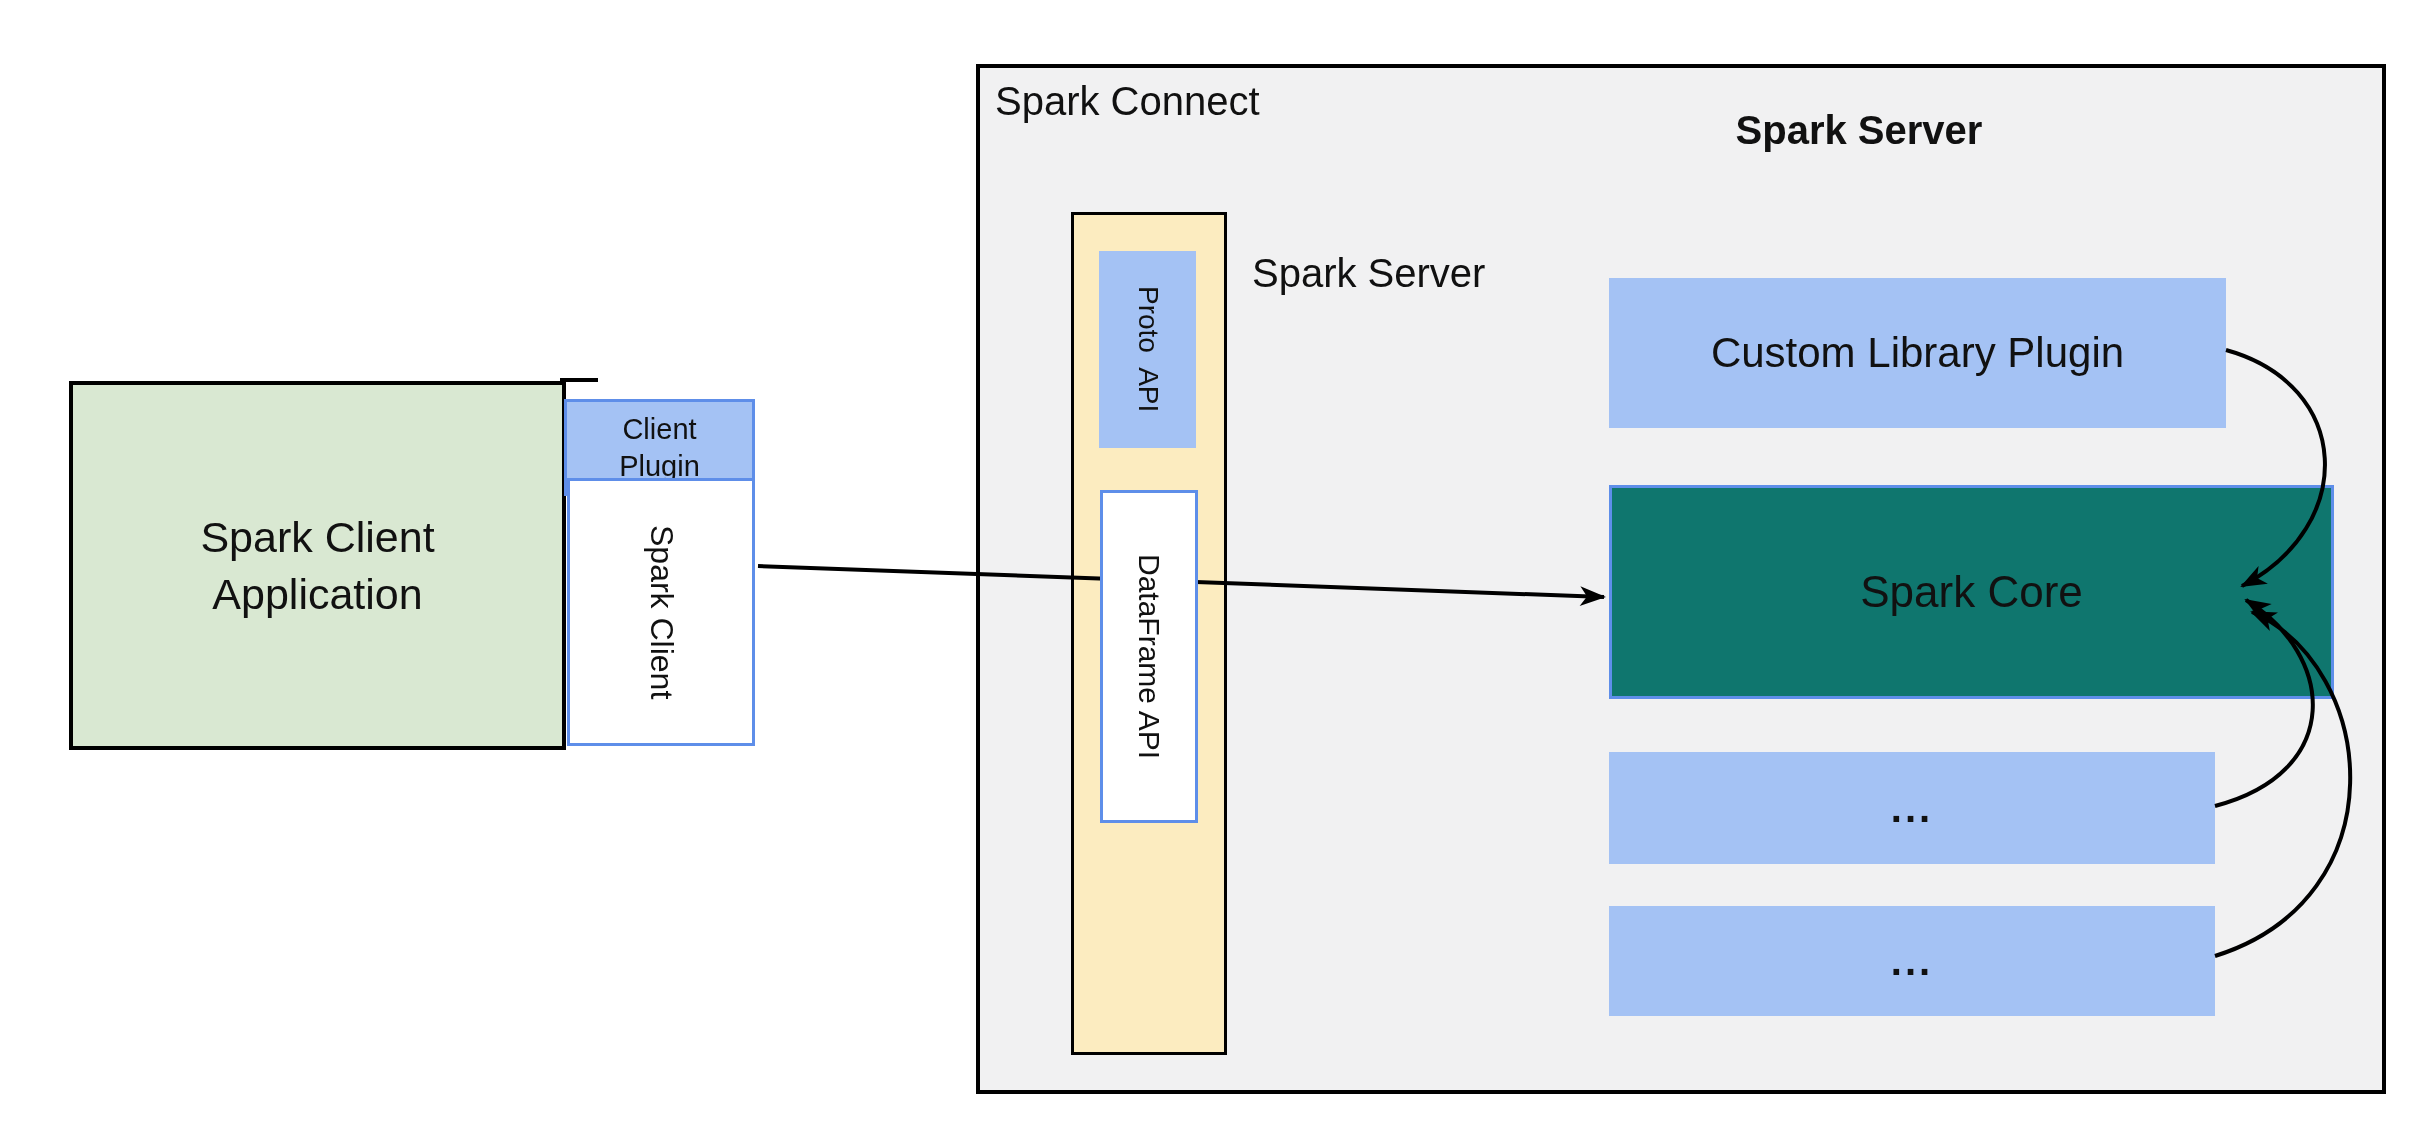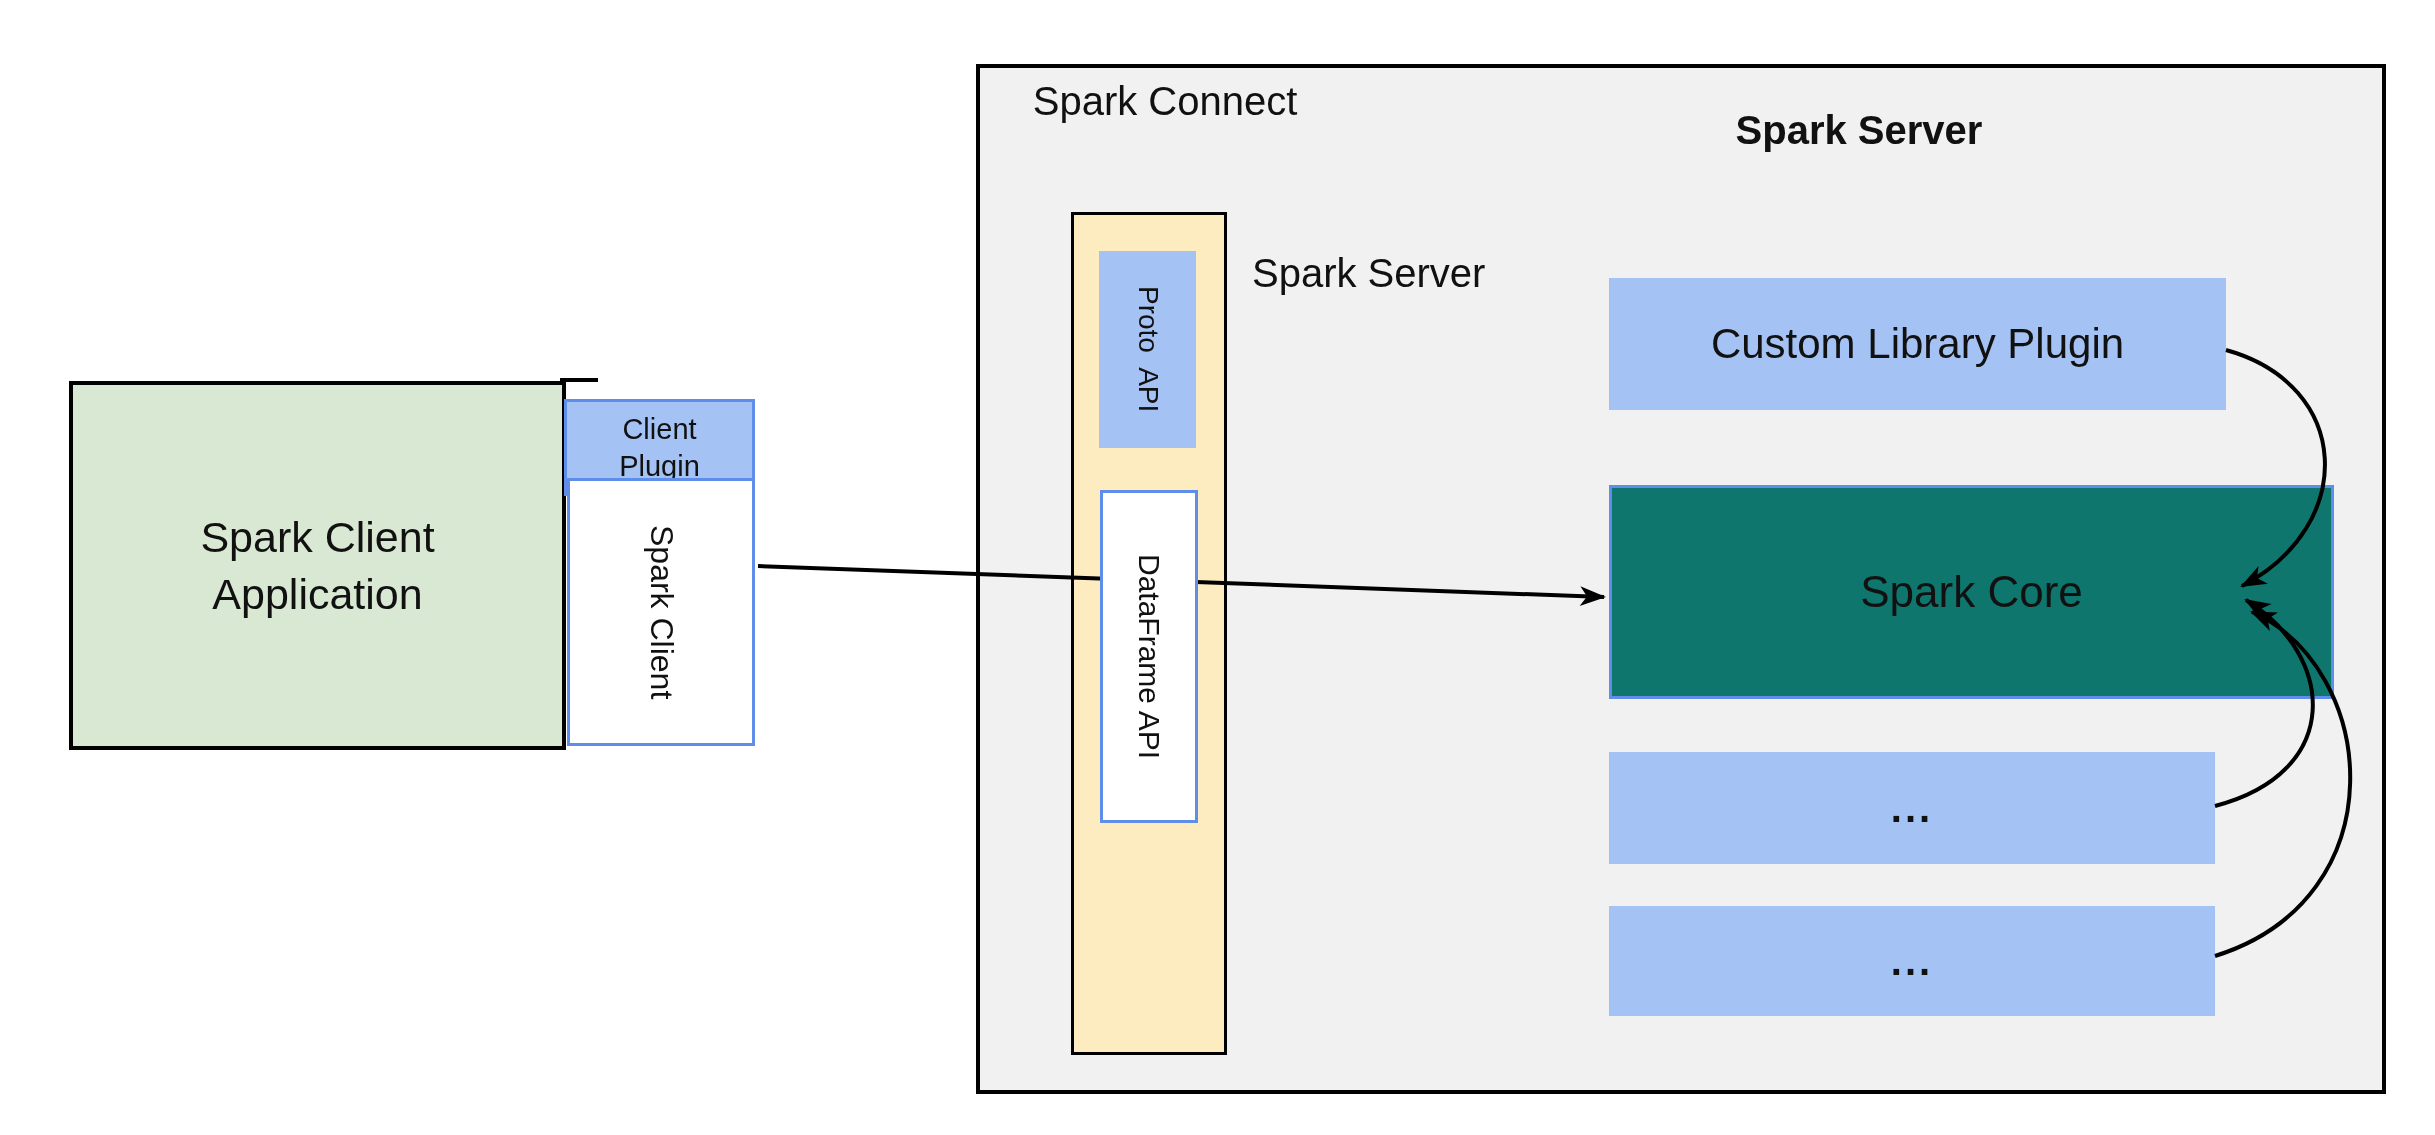--- a/index.html
+++ b/index.html
@@ -17,21 +17,21 @@
   .canvas{position:relative;width:2435px;height:1135px;background:var(--bg);overflow:hidden;}
 
   .abs{position:absolute;}
   .box{position:absolute;display:flex;align-items:center;justify-content:center;text-align:center;}
 
   
   .panel-gray{left:976px;top:64px;width:1410px;height:1030px;
     background:var(--panel-gray);border:4px solid #000;z-index:1;}
 
   
-  .connect-title{left:995px;top:76px;width:340px;text-align:center;
+  .connect-title{left:995px;top:76px;width:340px;text-align:left;
     font-size:40px;line-height:50px;font-weight:400;z-index:4;}
   .server-title{left:1689px;top:106px;width:340px;text-align:center;
     font-size:40px;line-height:48px;font-weight:700;z-index:4;}
   .serverlib-label{left:1252px;top:246px;width:360px;text-align:left;
     font-size:40px;line-height:55px;font-weight:400;z-index:4;}
 
   
   .green-box{left:69px;top:381px;width:497px;height:369px;
     background:var(--green-fill);border:4px solid #000;z-index:2;
     flex-direction:column;font-size:43px;line-height:57px;}
@@ -44,21 +44,21 @@
 
   
   .yellow-box{left:1071px;top:212px;width:156px;height:843px;
     background:var(--yellow-fill);border:3px solid #000;z-index:2;}
   .proto-api{left:1099px;top:251px;width:97px;height:197px;
     background:var(--blue-fill);z-index:10;font-size:28px;word-spacing:8px;}
   .dataframe-api{left:1100px;top:490px;width:98px;height:333px;
     background:#fff;border:3px solid var(--blue-border);z-index:10;font-size:30px;}
 
   
-  .plugin-box{left:1609px;top:278px;width:617px;height:132px;
+  .plugin-box{left:1609px;top:278px;width:617px;height:150px;
     background:var(--blue-fill);z-index:3;font-size:42px;}
   .core-box{left:1609px;top:485px;width:725px;height:214px;
     background:#0f766e;border:3px solid var(--blue-border);z-index:3;font-size:44px;}
   .more-box-1{left:1609px;top:752px;width:606px;height:112px;
     background:var(--blue-fill);z-index:3;font-size:40px;font-weight:600;letter-spacing:3px;}
   .more-box-2{left:1609px;top:906px;width:606px;height:110px;
     background:var(--blue-fill);z-index:3;font-size:40px;font-weight:600;letter-spacing:3px;}
 
   .vtext{writing-mode:vertical-rl;text-orientation:mixed;white-space:nowrap;}
 

